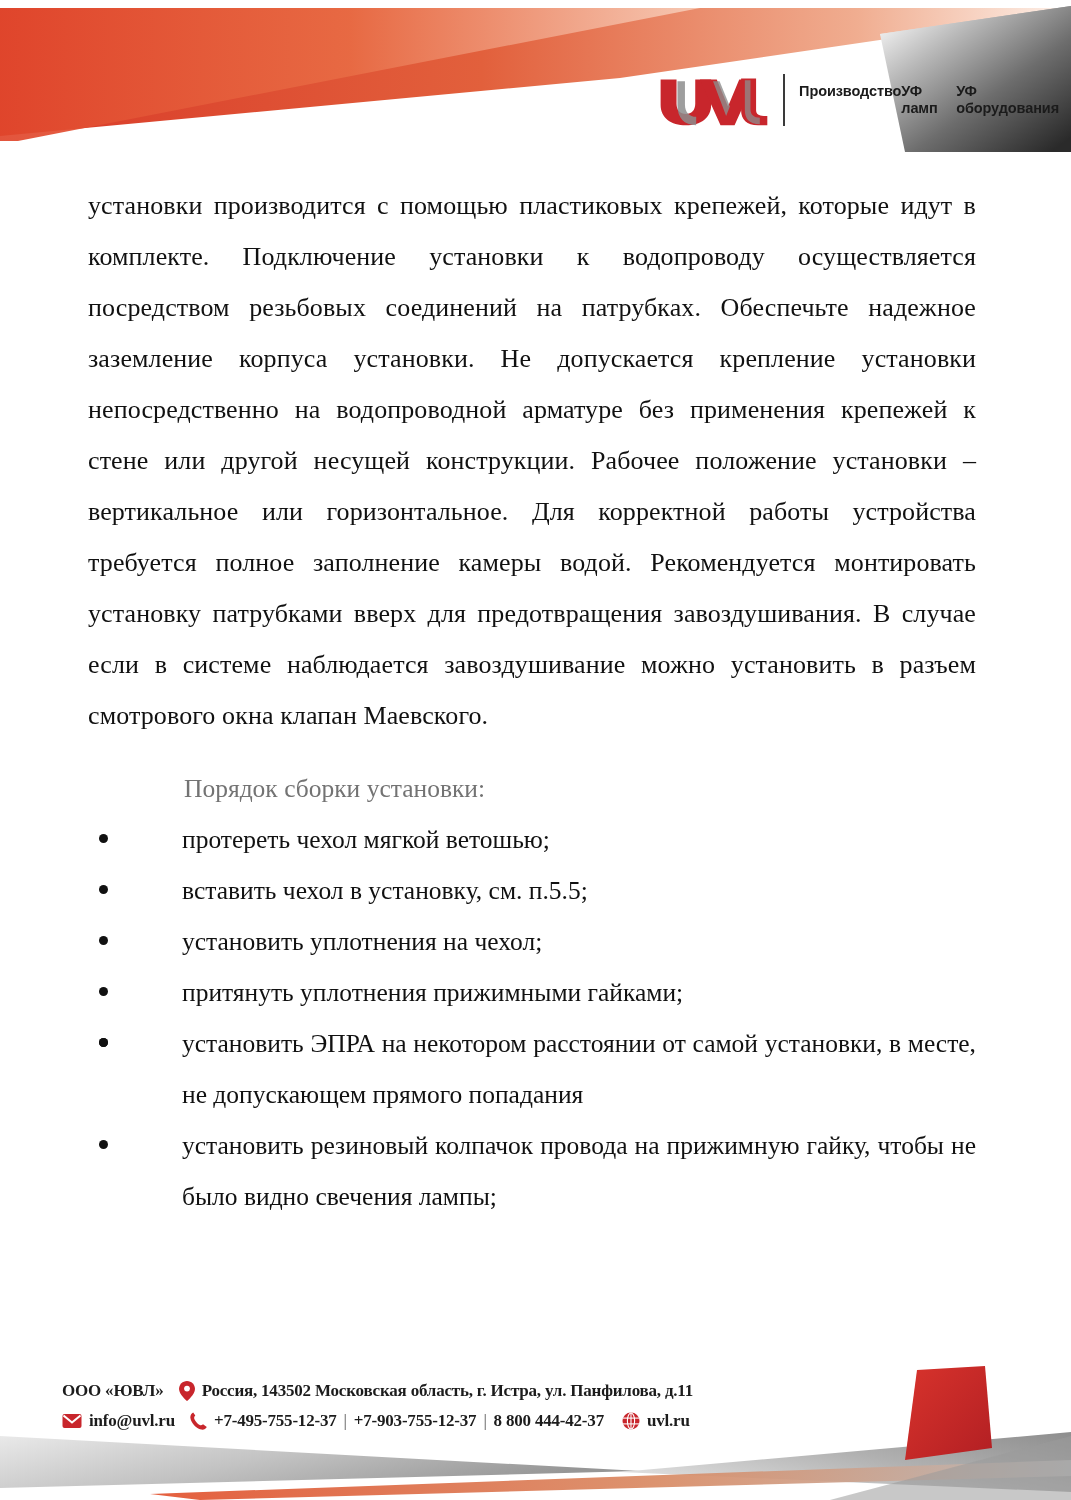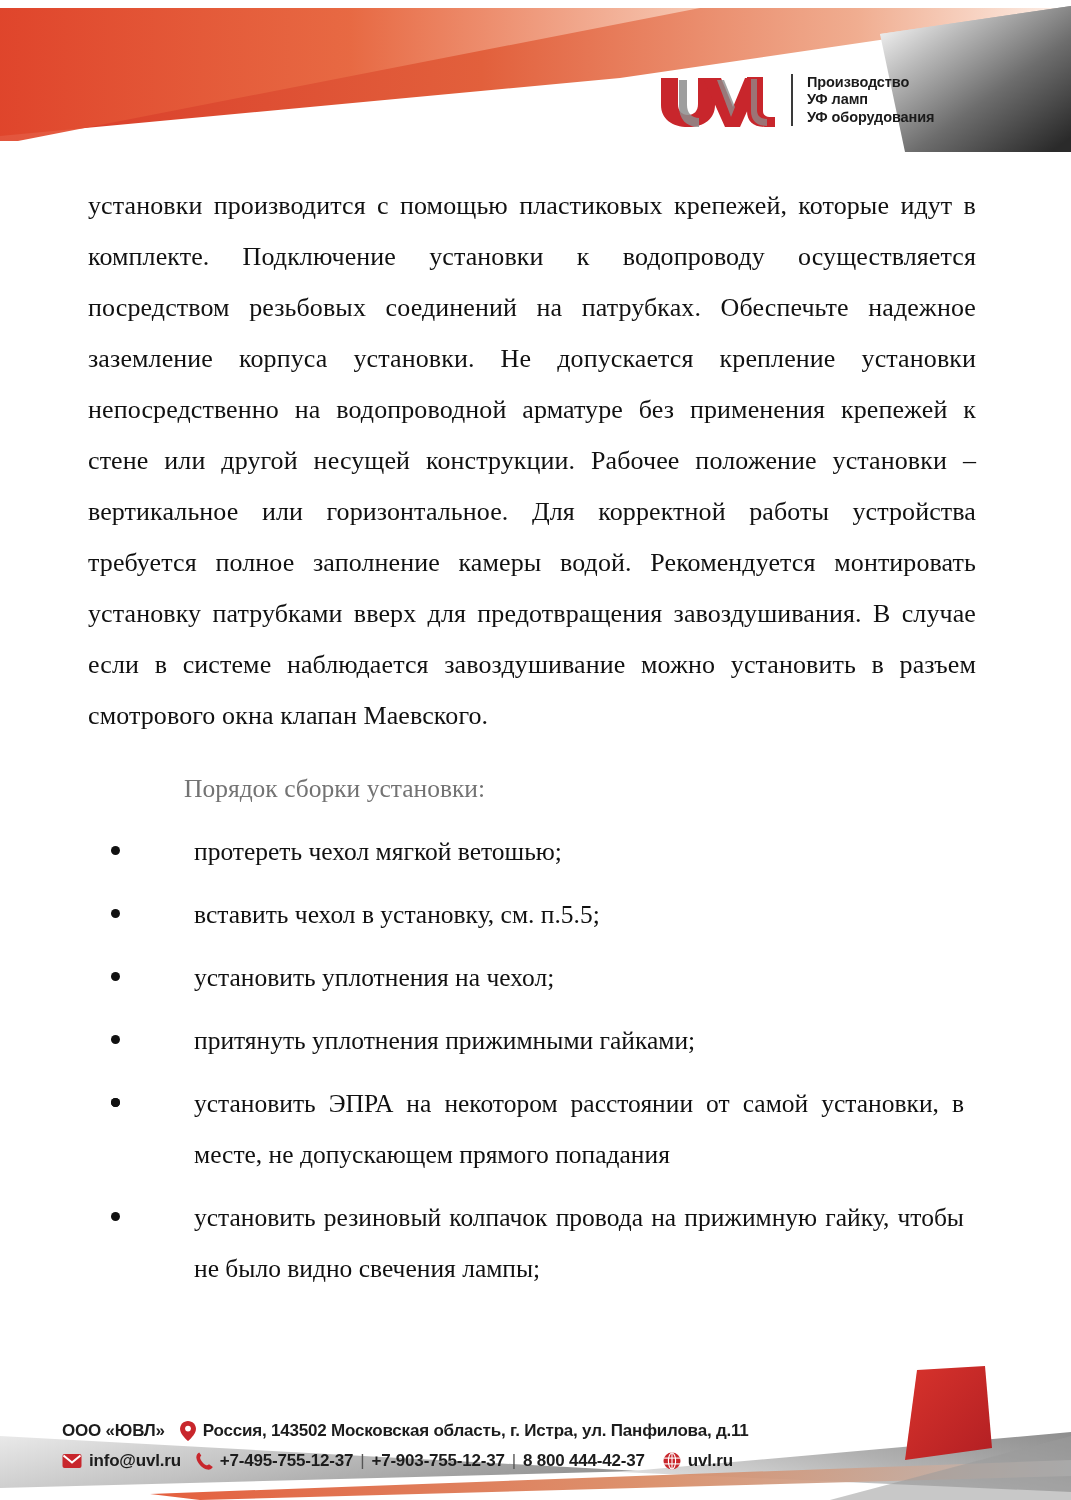--- a/index.html
+++ b/index.html
@@ -39,21 +39,21 @@
     width: 122px;
     height: 56px;
   }
   .logo-divider {
     width: 2px;
     height: 52px;
     background: #3a3a3a;
   }
   .logo-tagline {
     display: flex;
-    flex-direction: column;
+    flex-direction: row;
     justify-content: center;
     font-family: "Liberation Sans", "DejaVu Sans", sans-serif;
     font-weight: bold;
     font-size: 14.5px;
     line-height: 17.5px;
     color: #1b1b1b;
     letter-spacing: -0.1px;
   }
 
   
@@ -84,21 +84,21 @@
     text-indent: 96px;
   }
 
   .bullet-list {
     list-style: none;
     margin: 0;
     padding: 0;
   }
   .bullet-item {
     position: relative;
-    margin: 12px;
+    margin: 0;
     padding-left: 94px;
     font-size: 25.5px;
     line-height: 51px;
     color: #111111;
     text-align: justify;
     text-align-last: left;
   }
   .bullet-dot {
     position: absolute;
     left: 11px;
@@ -124,23 +124,22 @@
     left: 58px;
     top: 6px;
     width: 955px;
     height: 1px;
     background: #c9c9c9;
   }
   .footer-text {
     position: absolute;
     left: 62px;
     top: 12px;
-    font-family: Liberation Sans, sans-serif;
+    font-family: Liberation Serif, serif;
     color: #1c1c1c;
-    margin-top: 40px;
   }
   .footer-line {
     display: flex;
     align-items: center;
     font-size: 17px;
     font-weight: bold;
     line-height: 30px;
     white-space: nowrap;
     letter-spacing: -0.2px;
   }

